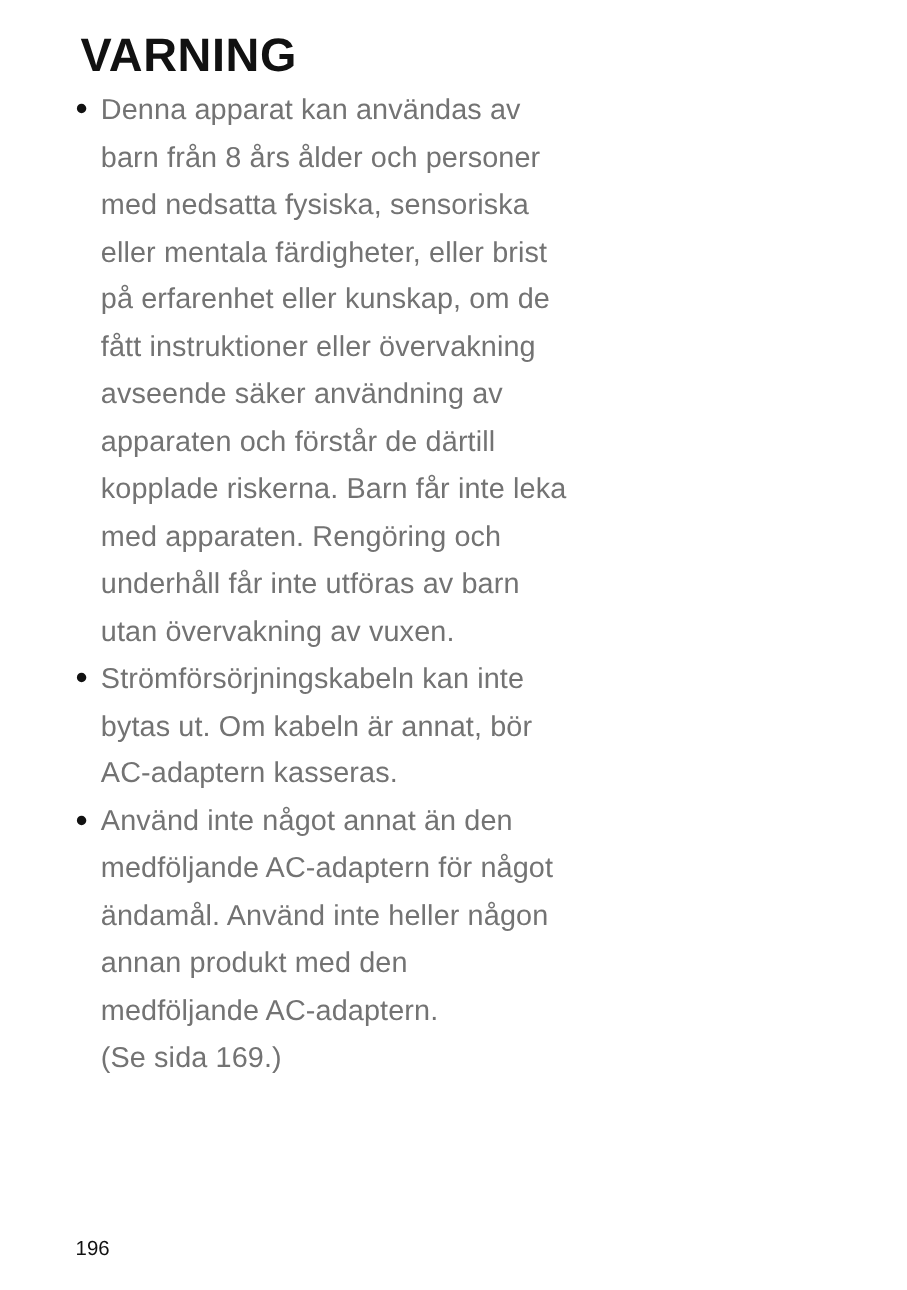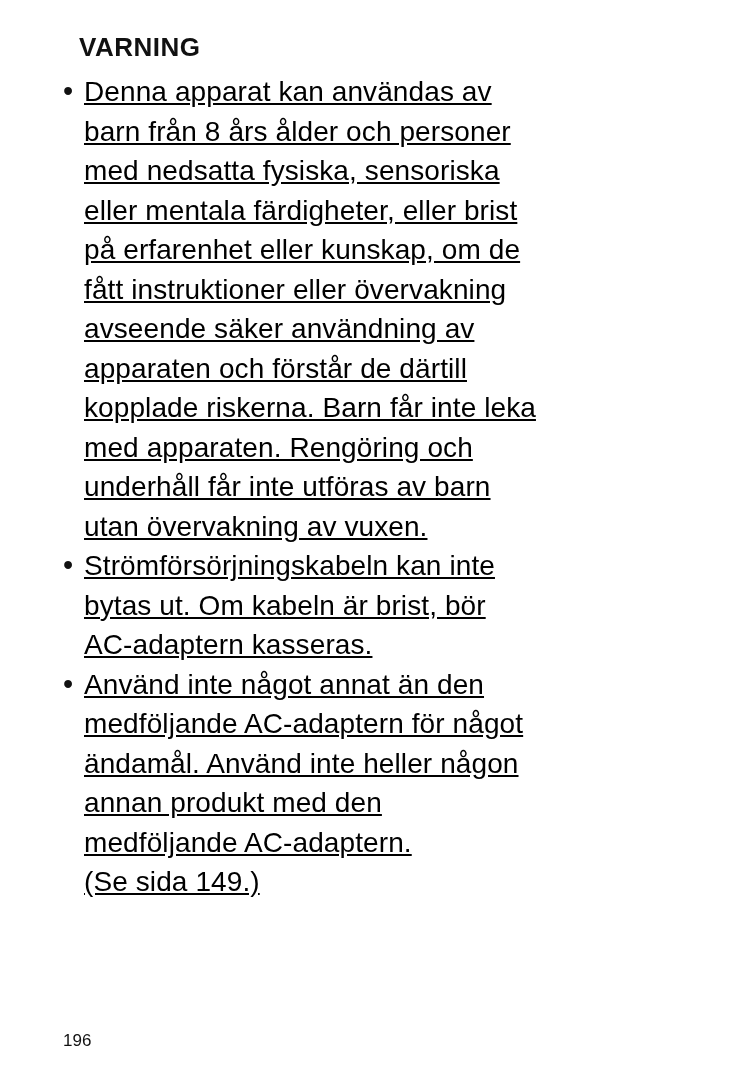--- a/index.html
+++ b/index.html
@@ -17,22 +17,22 @@
     overflow: hidden;
     box-sizing: border-box;
   }
   .content {
     position: absolute;
     top: 26px;
     left: 63px;
     right: 56px;
   }
   .heading {
-    margin: 0 0 4px 16px;
-    font-size: 26px;
+    margin: 0 0 4px 4px;
+    font-size: 39px;
     font-weight: bold;
     letter-spacing: 0.5px;
     line-height: 42px;
     color: #111111;
   }
   ul.warning-list {
     margin: 0;
     padding: 0;
     list-style: none;
   }
@@ -44,26 +44,25 @@
   }
   .bullet-marker {
     flex: 0 0 21px;
     width: 21px;
     font-size: 29px;
     line-height: 39.5px;
     color: #111111;
   }
   .bullet-text {
     flex: 1 1 auto;
-    font-size: 28px;
+    font-size: 24px;
     line-height: 39.5px;
     letter-spacing: 0.1px;
     white-space: pre-line;
-    color: #000000;
-    text-decoration: underline;
+    color: #737373;
   }
   .page-number {
     position: absolute;
     left: 63px;
     bottom: 24px;
     font-size: 17px;
     line-height: 20px;
     color: #111111;
   }
 </style>
@@ -86,29 +85,29 @@
 avseende säker användning av
 apparaten och förstår de därtill
 kopplade riskerna. Barn får inte leka
 med apparaten. Rengöring och
 underhåll får inte utföras av barn
 utan övervakning av vuxen.</span>
       </li>
       <li>
         <span class="bullet-marker">•</span>
         <span class="bullet-text">Strömförsörjningskabeln kan inte
-bytas ut. Om kabeln är brist, bör
+bytas ut. Om kabeln är annat, bör
 AC-adaptern kasseras.</span>
       </li>
       <li>
         <span class="bullet-marker">•</span>
         <span class="bullet-text">Använd inte något annat än den
 medföljande AC-adaptern för något
 ändamål. Använd inte heller någon
 annan produkt med den
 medföljande AC-adaptern.
-(Se sida 149.)</span>
+(Se sida 169.)</span>
       </li>
     </ul>
   </div>
 
   <div class="page-number">196</div>
 </div>
 
 </body></html>

